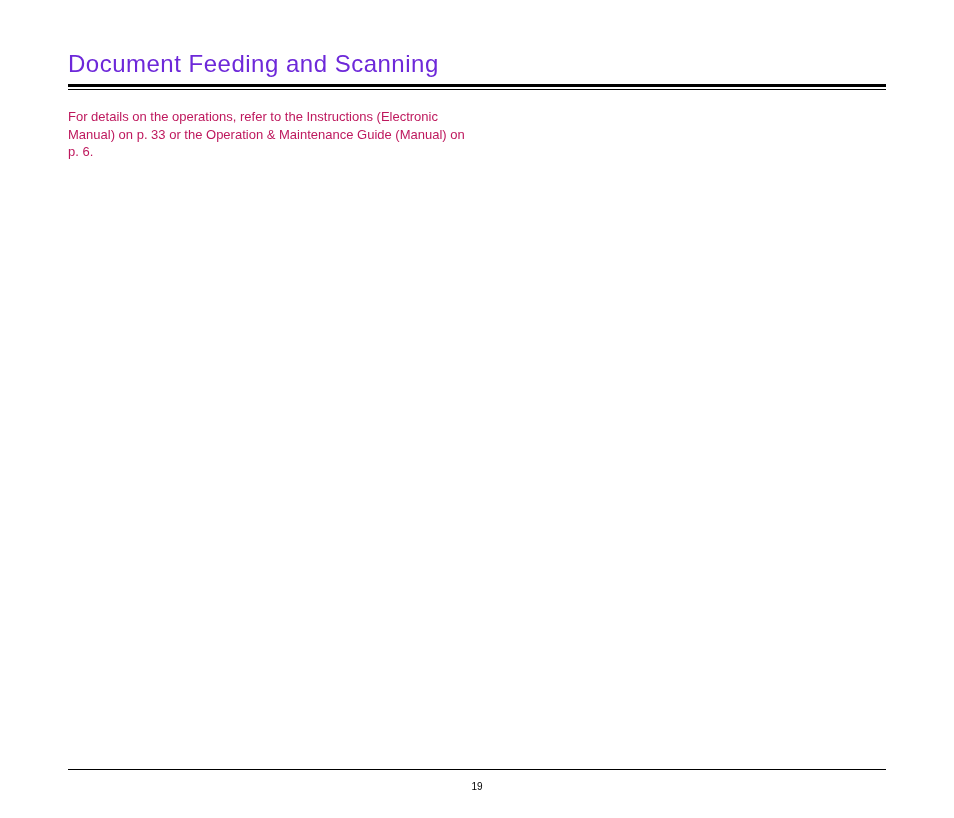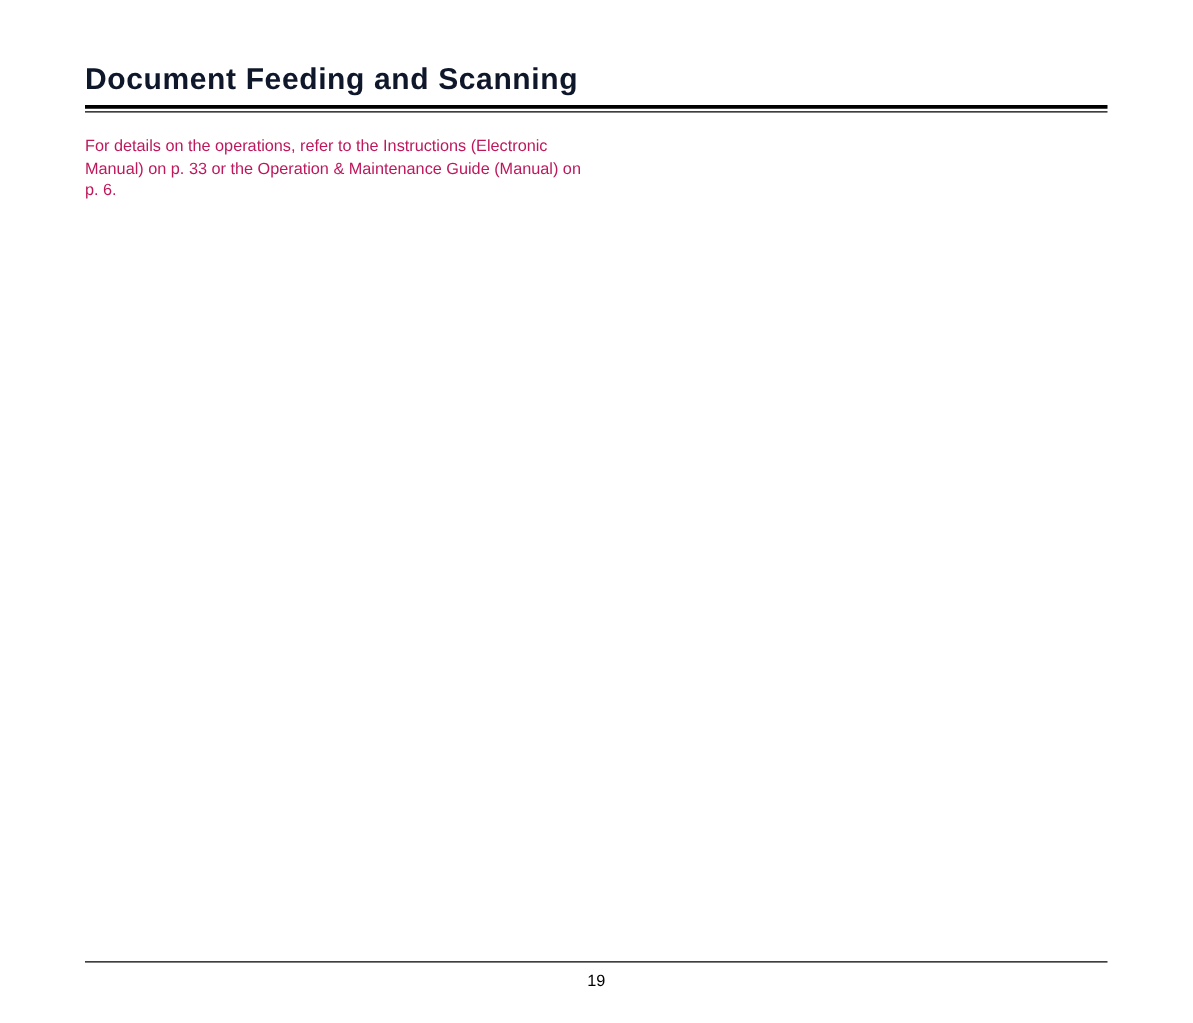--- a/index.html
+++ b/index.html
@@ -14,22 +14,22 @@
       font-family: Arial, Helvetica, sans-serif;
       position: relative;
     }
     .page-container {
       padding: 50px 68px 0 68px;
       height: 100%;
       position: relative;
     }
     .section-title {
       font-size: 24px;
-      font-weight: 700;
-      color: #0f172a;
+      font-weight: 400;
+      color: #6d28d9;
       letter-spacing: 0.5px;
       padding-bottom: 6px;
       font-stretch: condensed;
     }
     .title-underline {
       border-bottom: 3px solid #000000;
       margin-bottom: 2px;
     }
     .title-underline-thin {
       border-bottom: 1px solid #000000;
@@ -46,21 +46,21 @@
       bottom: 24px;
       left: 68px;
       right: 68px;
     }
     .footer-line {
       border-top: 1px solid #000000;
       padding-top: 6px;
       text-align: center;
     }
     .page-number {
-      font-size: 13px;
+      font-size: 10px;
       color: #000000;
     }
   </style>
 </head>
 <body>
 
 <div class="page-container">
   <h1 class="section-title">Document Feeding and Scanning</h1>
   <div class="title-underline"></div>
   <div class="title-underline-thin"></div>

